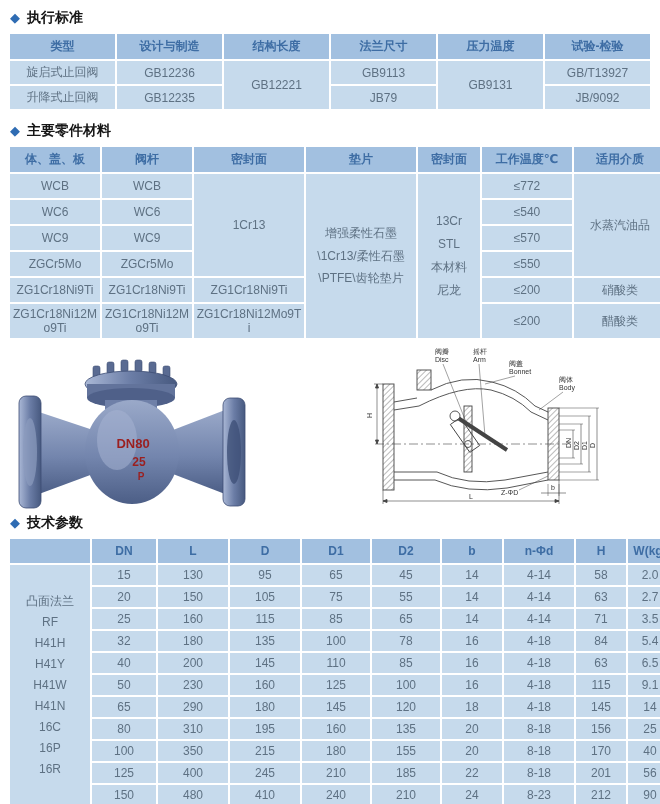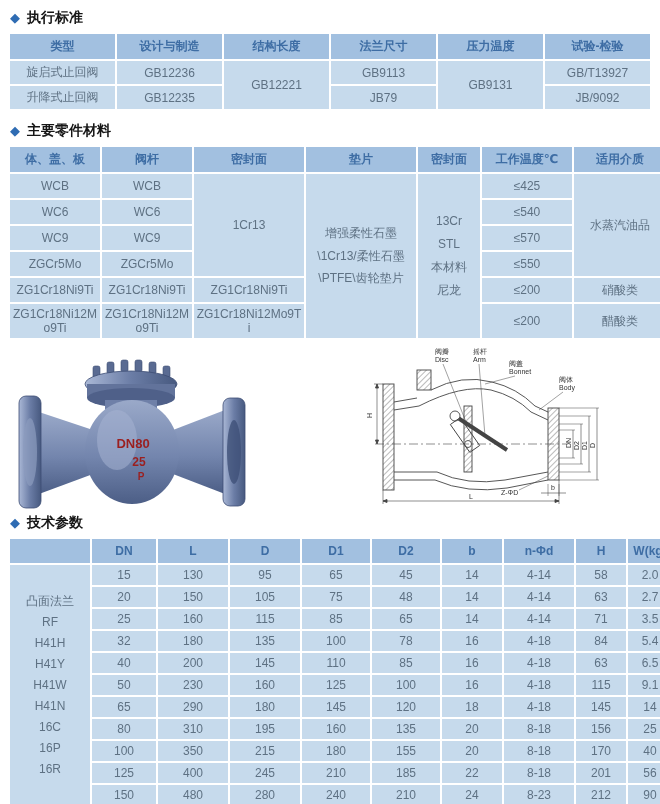--- a/index.html
+++ b/index.html
@@ -116,21 +116,21 @@
         <td>WCB</td>
         <td>WCB</td>
         <td rowspan="4">1Cr13</td>
         <td rowspan="6" class="pre ml">增强柔性石墨
 \1Cr13/柔性石墨
 \PTFE\齿轮垫片</td>
         <td rowspan="6" class="pre ml">13Cr
 STL
 本材料
 尼龙</td>
-        <td>≤425</td>
+        <td>≤772</td>
         <td rowspan="4">水蒸汽油品</td>
       </tr>
       <tr>
         <td>WC6</td>
         <td>WC6</td>
         <td>≤540</td>
       </tr>
       <tr>
         <td>WC9</td>
         <td>WC9</td>
@@ -348,21 +348,21 @@
           <td>14</td>
           <td>4-14</td>
           <td>58</td>
           <td>2.0</td>
         </tr>
         <tr>
           <td>20</td>
           <td>150</td>
           <td>105</td>
           <td>75</td>
-          <td>48</td>
+          <td>55</td>
           <td>14</td>
           <td>4-14</td>
           <td>63</td>
           <td>2.7</td>
         </tr>
         <tr>
           <td>25</td>
           <td>160</td>
           <td>115</td>
           <td>85</td>
@@ -445,21 +445,21 @@
           <td>210</td>
           <td>185</td>
           <td>22</td>
           <td>8-18</td>
           <td>201</td>
           <td>56</td>
         </tr>
         <tr>
           <td>150</td>
           <td>480</td>
-          <td>280</td>
+          <td>410</td>
           <td>240</td>
           <td>210</td>
           <td>24</td>
           <td>8-23</td>
           <td>212</td>
           <td>90</td>
         </tr>
       </tbody>
   </table>
 

